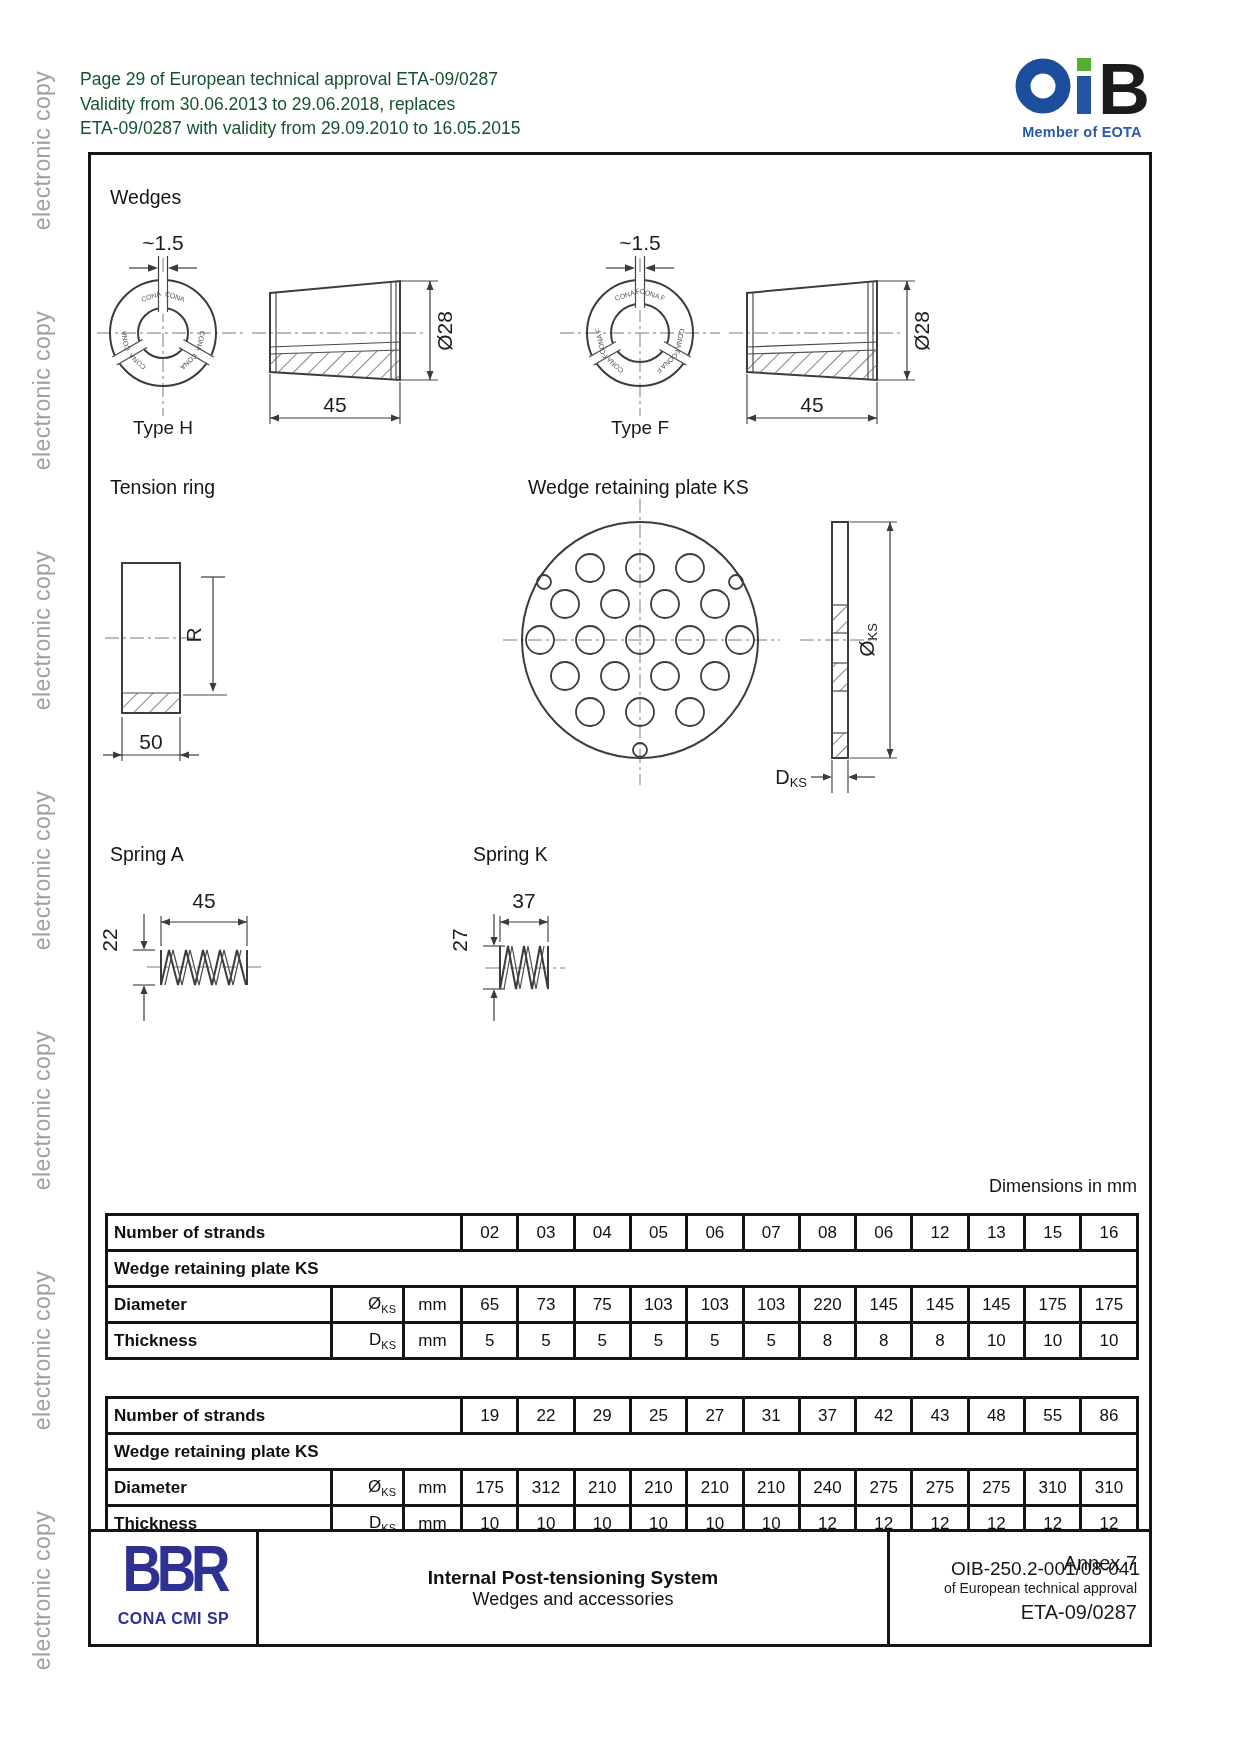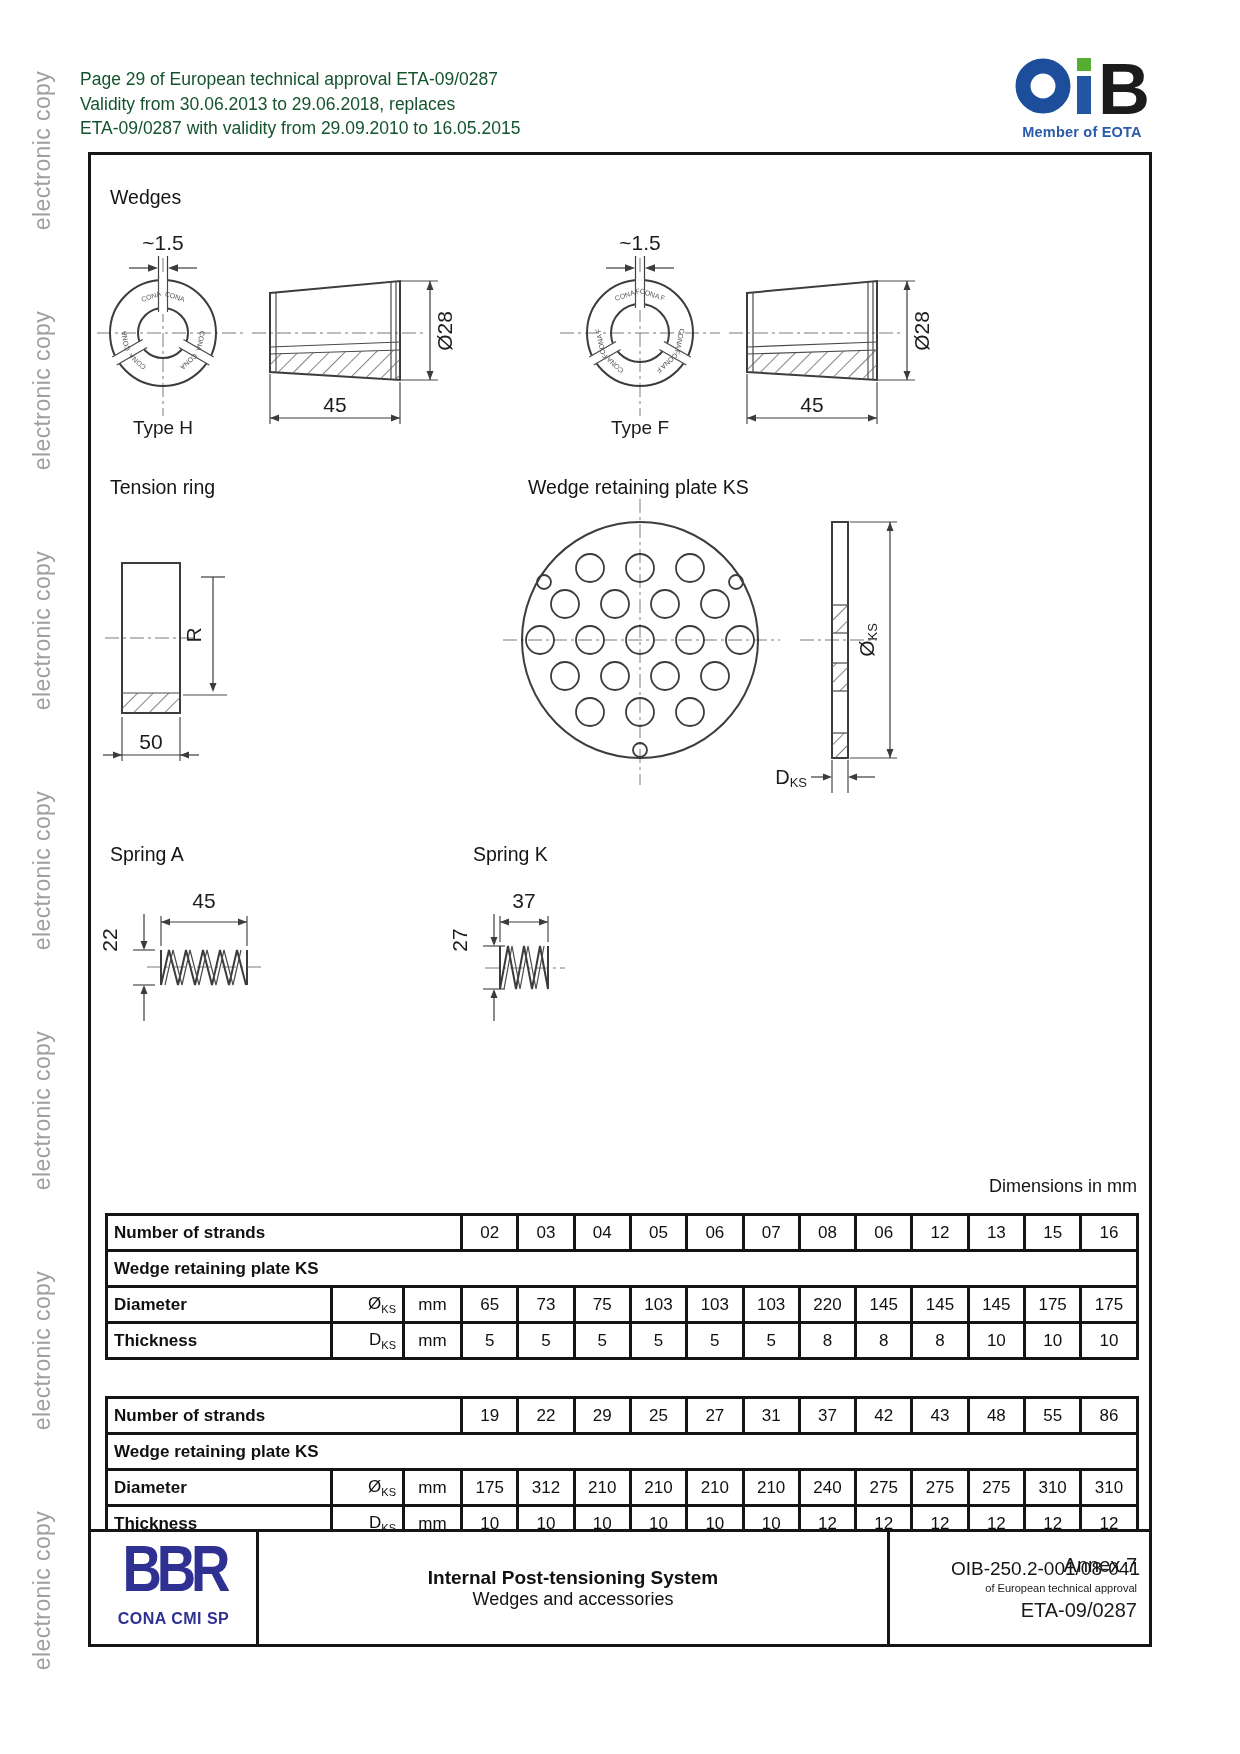--- a/index.html
+++ b/index.html
@@ -45,21 +45,21 @@
           align-items:center;justify-content:center;text-align:center;}
   .bbr{font-size:52px;font-weight:bold;color:#2e3192;letter-spacing:-5px;line-height:1;
        transform:scale(1.05,1.25);transform-origin:center bottom;}
   .bbr-cap{font-size:16px;font-weight:bold;color:#2e3192;margin-top:9px;letter-spacing:.5px;}
   .f-mid{flex:1;display:flex;flex-direction:column;align-items:center;justify-content:center;}
   .f-title{font-size:19px;font-weight:bold;color:#111;}
   .f-sub{font-size:18px;color:#111;}
   .f-right{width:262px;border-left:3px solid #161616;box-sizing:border-box;display:flex;
            flex-direction:column;justify-content:center;align-items:flex-end;padding:12px 12px;gap:5px;}
   .f-annex{font-size:20px;}
-  .f-asub{font-size:11px;}
+  .f-asub{font-size:14px;}
   .f-eta{font-size:20px;}
   .docnum{position:absolute;left:780px;top:1558px;width:360px;text-align:right;font-size:19px;color:#141414;}
 </style>
 </head>
 <body>
 
 <div class="page">
 
   <div class="wm" style="top:137px">electronic copy</div>
   <div class="wm" style="top:377px">electronic copy</div>

